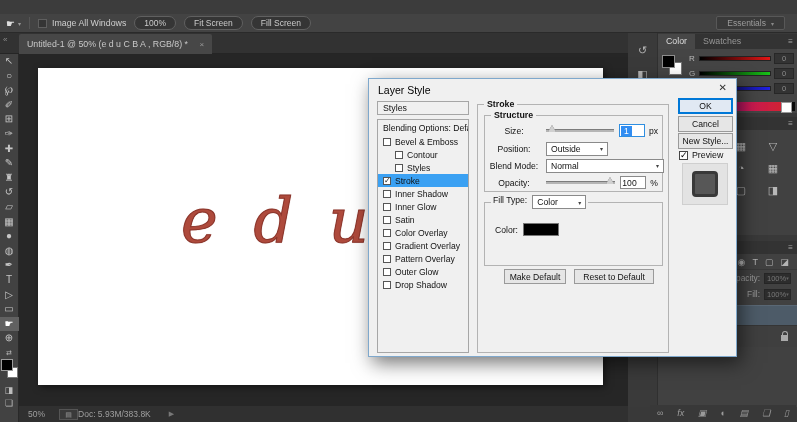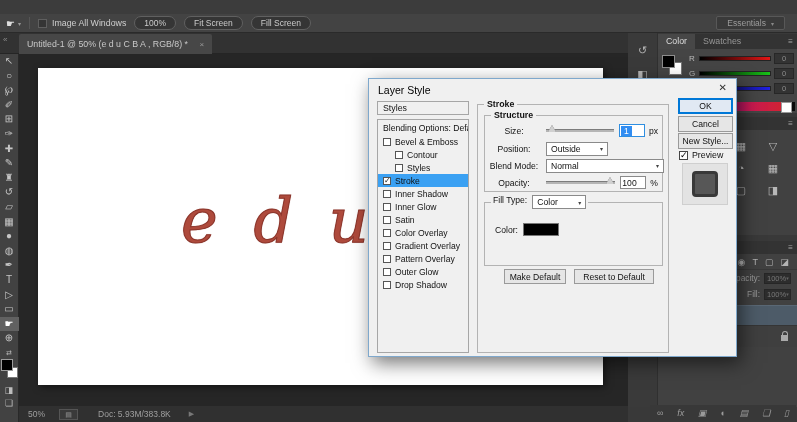--- a/index.html
+++ b/index.html
@@ -110,21 +110,21 @@
   .layers-bottom{position:absolute;left:22px;right:1px;bottom:2px;height:15px;background:#383838;
                  display:flex;justify-content:space-around;align-items:center}
   .lb-ic{color:#9b9b9b;font-size:9px;font-style:italic}
 
   
   .statusbar{position:absolute;left:19px;top:406px;width:609px;height:16px;background:#303030;
              display:flex;align-items:center;font-size:8.5px;color:#9f9f9f;z-index:3}
   .st-zoom{margin-left:9px}
   .st-icon{width:19px;height:11px;border:1px solid #555;margin-left:14px;text-align:center;
            line-height:10px;font-size:7px;color:#8d8d8d;background:#3a3a3a}
-  .st-doc{margin-left:20px}
+  .st-doc{}
   .st-arrow{margin-left:18px;font-size:7px;color:#777}
 
   
   .watermark{position:absolute;left:630px;top:372px;z-index:40;pointer-events:none}
   .wm1{font-size:16px;color:rgba(255,255,255,.5)}
   .wm2{font-size:9.5px;color:rgba(255,255,255,.38);margin-top:2px}
 
   
   .dialog{position:absolute;left:368px;top:78px;width:369px;height:279px;background:#f0f0f0;
           border:1px solid #7fa8cc;box-shadow:4px 6px 18px rgba(0,0,0,.55);z-index:100;color:#111}

